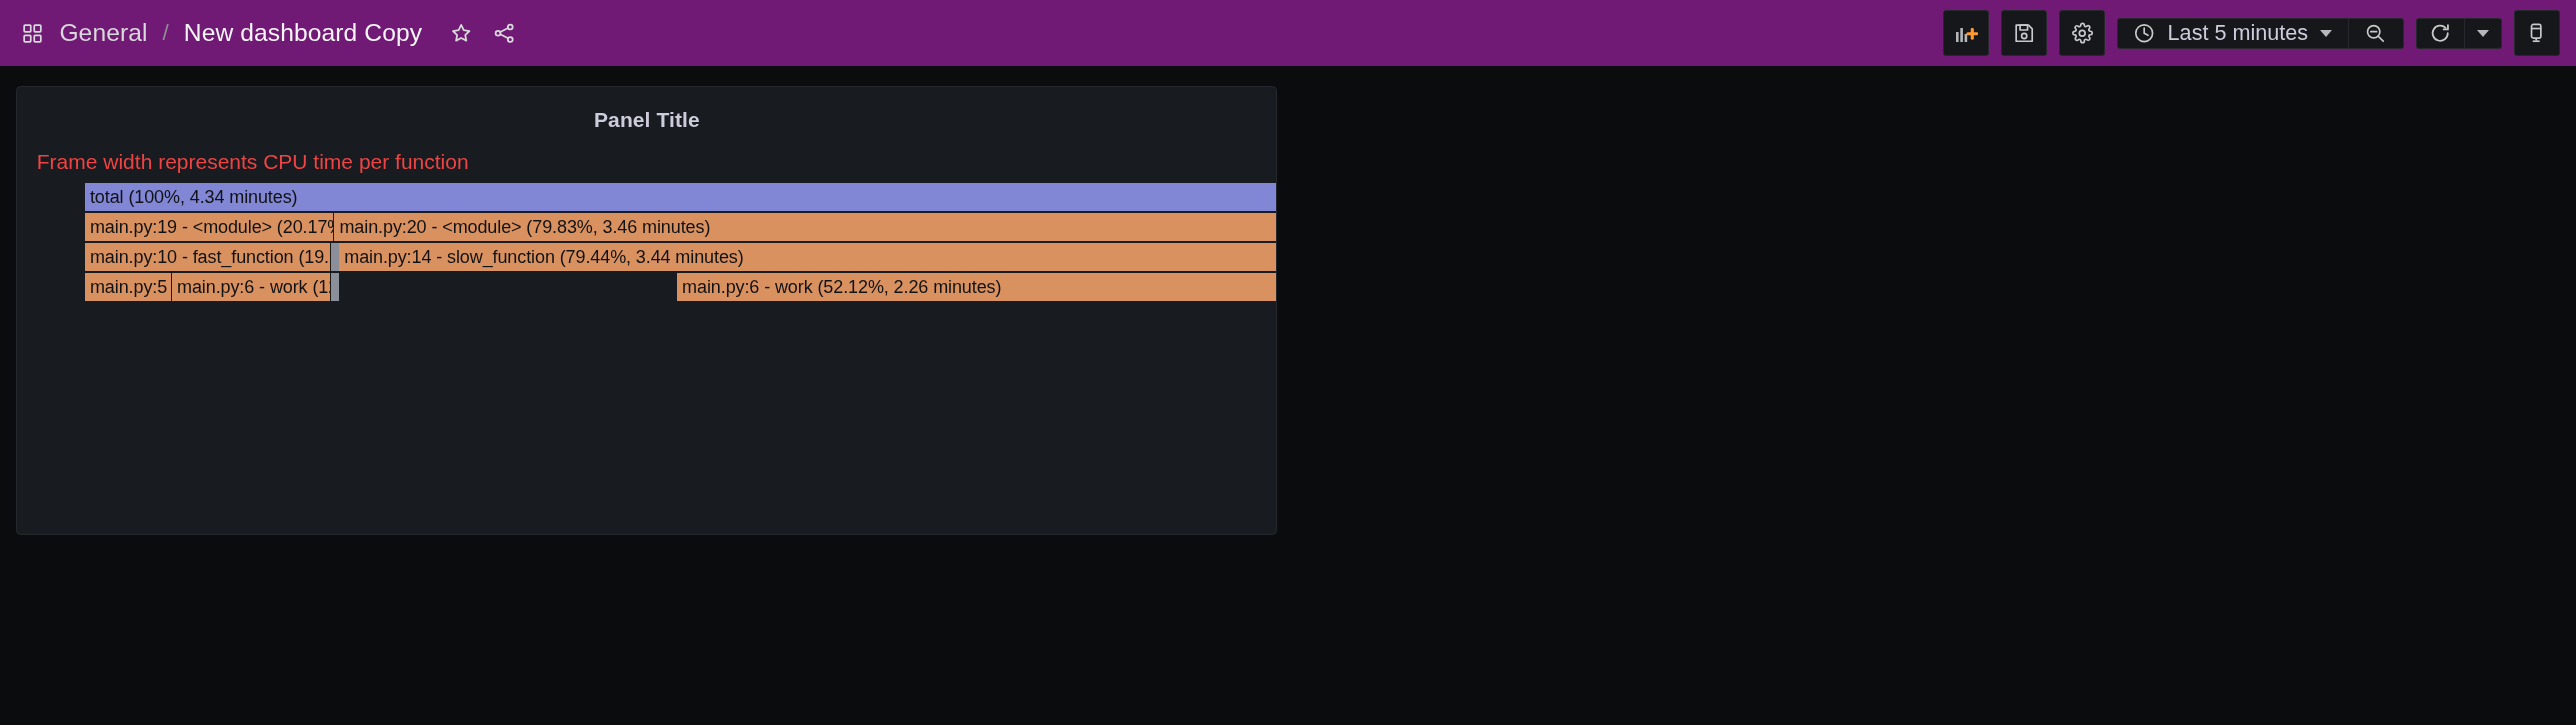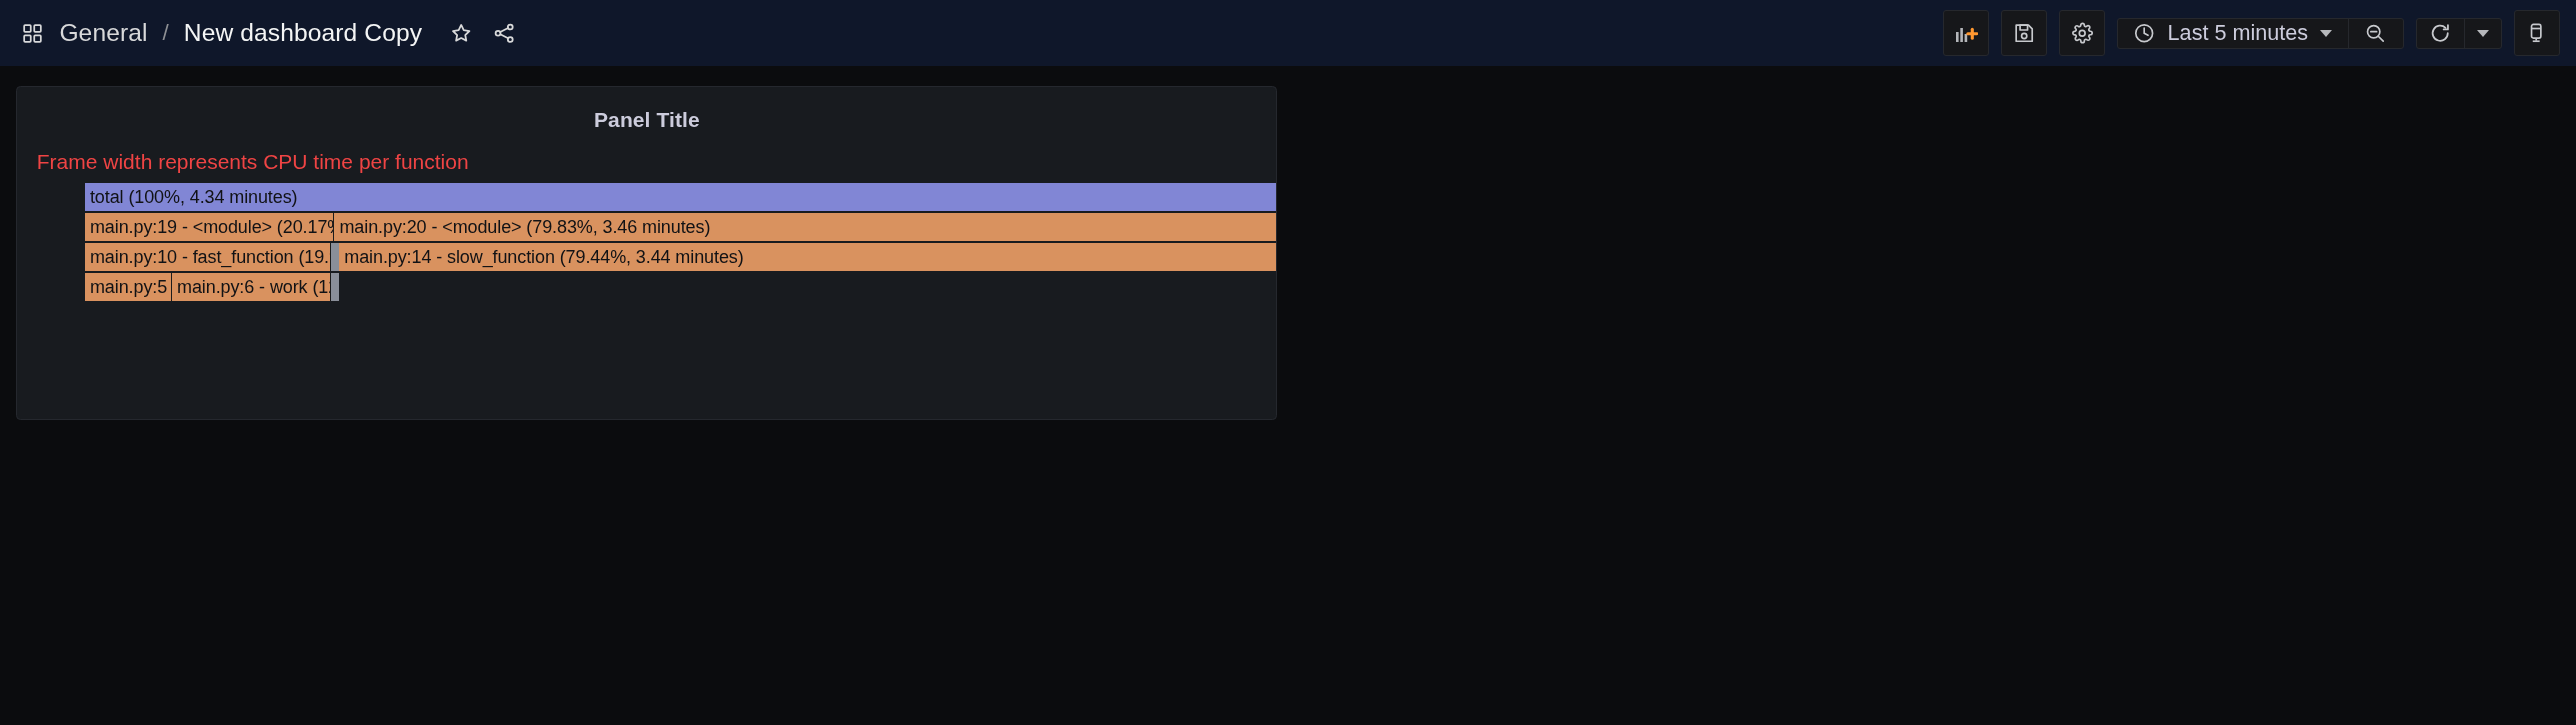--- a/index.html
+++ b/index.html
@@ -12,21 +12,21 @@
     font-family: "Liberation Sans", sans-serif;
     -webkit-font-smoothing: antialiased;
   }
 
   
   #topnav {
     position: absolute;
     left: 0; top: 0;
     width: 2576px;
     height: 66px;
-    background: #0f172a;
+    background: #701a75;
     display: flex;
     align-items: center;
   }
 
   #breadcrumb {
     display: flex;
     align-items: center;
     margin-left: 15px;
     height: 100%;
   }
@@ -124,21 +124,21 @@
     position: absolute;
     left: 0; top: 66px;
     width: 2576px;
     height: 660px;
   }
 
   #panel {
     position: absolute;
     left: 16.4px; top: 20px;
     width: 1261px;
-    height: 334px;
+    height: 449px;
     background: #181b1f;
     border: 0.7px solid #25282e;
     border-radius: 4.5px;
     overflow: hidden;
   }
 
   #panel-title {
     position: absolute;
     left: 0; top: 21px;
     width: 100%;
@@ -349,19 +349,22 @@
             </div>
           </div>
           <div class="flame-row" style="top: 90px;">
             <div class="frame" style="left: 0%; width: 7.04%; background: rgb(217, 146, 95);">
               <span class="frame-label">main.py:5 - work (7.04%, 0.31 minutes)</span>
             </div>
             <div class="frame" style="left: 7.04%; width: 12.87%; background: rgb(217, 146, 95);">
               <span class="frame-label">main.py:6 - work (12.87%, 0.56 minutes)</span>
             </div>
             <div class="frame collapsed" style="left: 19.91%; width: 0.65%; background: rgb(138, 143, 153);"></div>
+            <div class="frame" style="left: 47.87%; width: 52.12%; background: rgb(217, 146, 95);">
+              <span class="frame-label">main.py:6 - work (52.12%, 2.26 minutes)</span>
+            </div>
           </div>
         </div>
 
     </div>
   </div>
 </div>
 
 
 </body></html>

